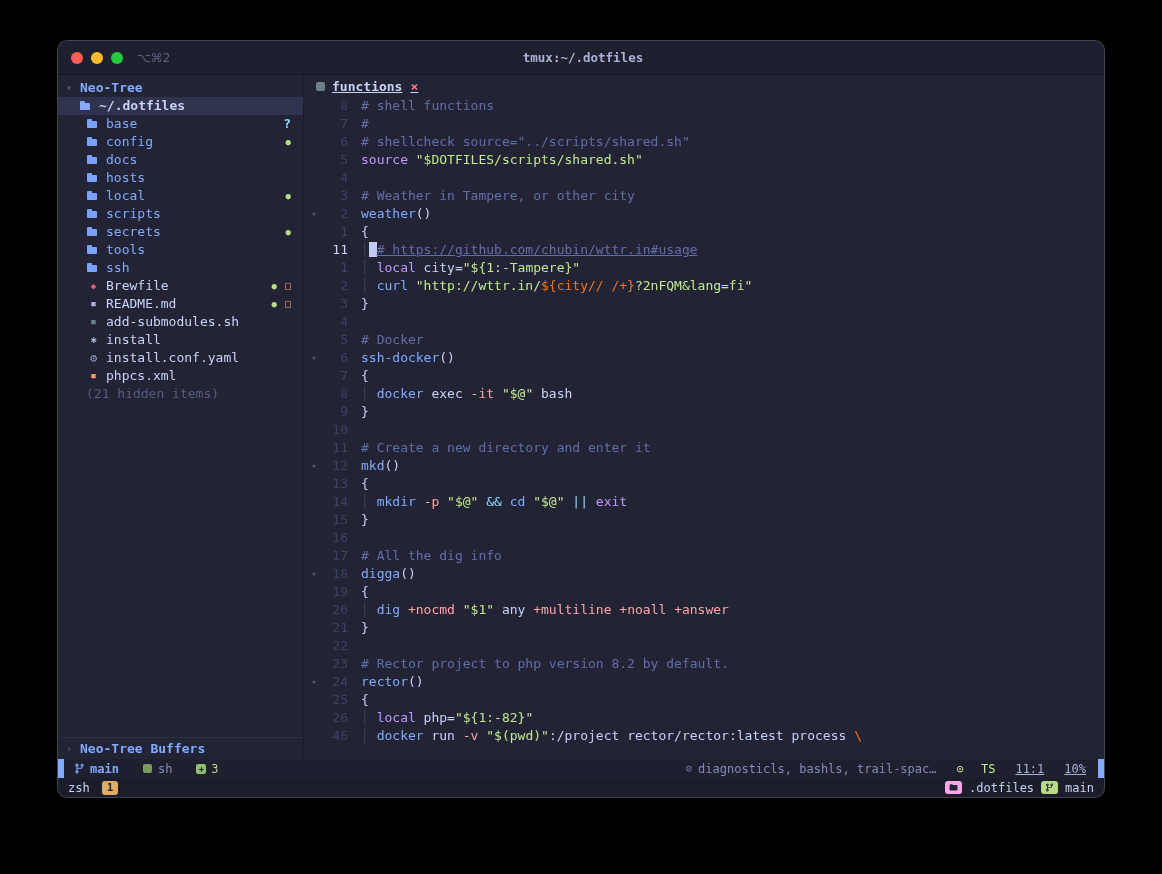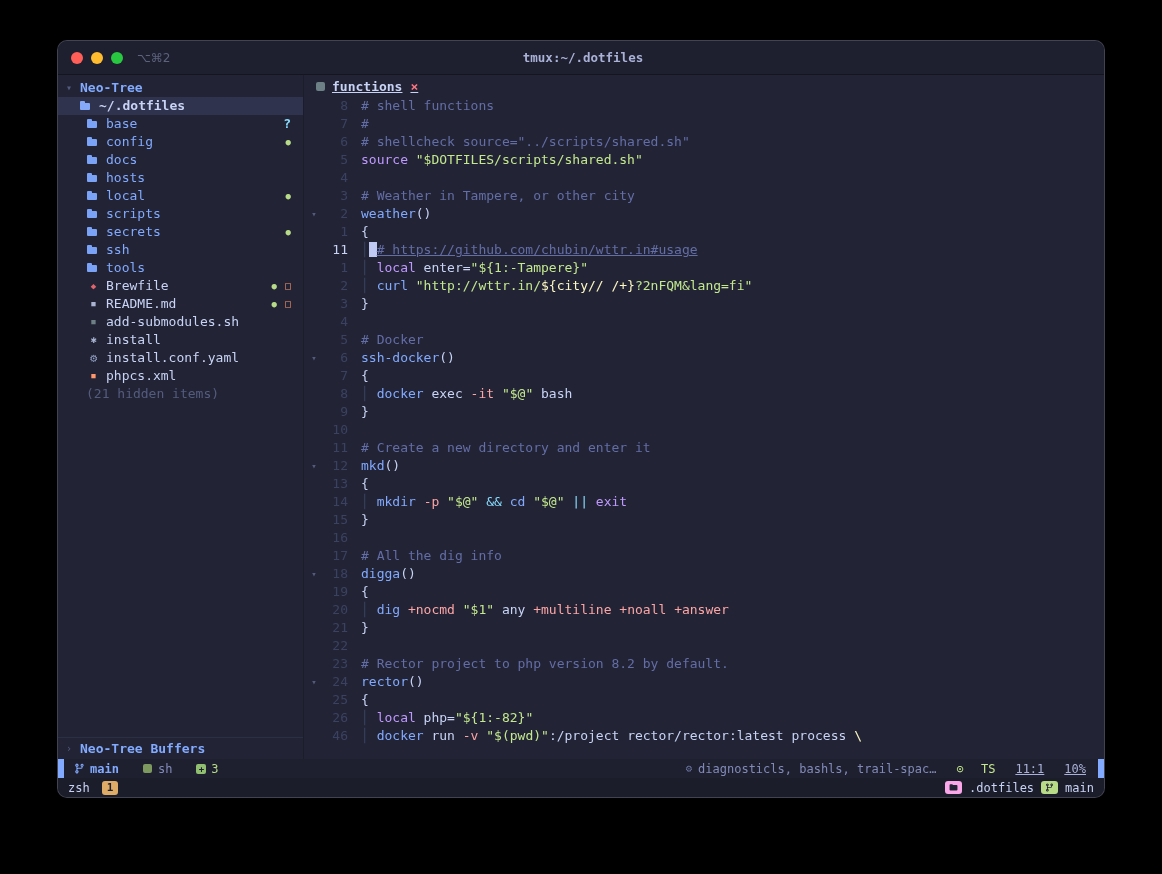--- a/index.html
+++ b/index.html
@@ -70,21 +70,21 @@
   .clnum.cur{color:#c8d3f5;}
   .ctext{white-space:pre;}
   .t-c{color:#636da6}
   .t-cu{color:#636da6;text-decoration:underline}
   .t-k{color:#c099ff}
   .t-f{color:#82aaff}
   .t-s{color:#c3e88d}
   .t-p{color:#c8d3f5}
   .t-o{color:#89ddff}
   .t-fl{color:#fca5a5}
-  .t-x{color:#fef9c3}
+  .t-x{color:#f97316}
   .t-g{color:#3b4261}
   .t-cur{background:#c0caf5;color:#1e2030}
   
   .statusline{height:19px;background:#1e2030;display:flex;align-items:center;
     font-size:12px;color:#828bb8;flex:0 0 auto;}
   .modeblock{width:6px;height:100%;background:#82aaff;flex:0 0 auto;}
   .sl-item{display:inline-flex;align-items:center;}
   .sl-branch{color:#82aaff;margin-left:10px;font-weight:bold;}
   .sl-branch svg{margin-right:5px;}
   .sl-ft{margin-left:24px;color:#828bb8;}
@@ -169,26 +169,26 @@
             <span class="tspacer"></span>
           </div>
           <div class="trow">
             <span class="ticon ic-folder"></span>
             <span class="tlabel dir">secrets</span>
             <span class="tspacer"></span>
             <span class="tbadge bd">●</span>
           </div>
           <div class="trow">
             <span class="ticon ic-folder"></span>
+            <span class="tlabel dir">tools</span>
+            <span class="tspacer"></span>
+          </div>
+          <div class="trow">
+            <span class="ticon ic-folder"></span>
             <span class="tlabel dir">ssh</span>
-            <span class="tspacer"></span>
-          </div>
-          <div class="trow">
-            <span class="ticon ic-folder"></span>
-            <span class="tlabel dir">tools</span>
             <span class="tspacer"></span>
           </div>
           <div class="trow">
             <span class="ticon ic-ruby">◆</span>
             <span class="tlabel file">Brewfile</span>
             <span class="tspacer"></span>
             <span class="tbadge bd">●</span>
             <span class="tbadge bs">□</span>
           </div>
           <div class="trow">
@@ -241,21 +241,21 @@
       <div class="code" id="code-lines">
           <div class="cline"><span class="cfold"> </span><span class="clnum">8</span><span class="ctext"><span class="t-c"># shell functions</span></span></div>
           <div class="cline"><span class="cfold"> </span><span class="clnum">7</span><span class="ctext"><span class="t-c">#</span></span></div>
           <div class="cline"><span class="cfold"> </span><span class="clnum">6</span><span class="ctext"><span class="t-c"># shellcheck source="../scripts/shared.sh"</span></span></div>
           <div class="cline"><span class="cfold"> </span><span class="clnum">5</span><span class="ctext"><span class="t-k">source</span><span class="t-p"> </span><span class="t-s">"$DOTFILES/scripts/shared.sh"</span></span></div>
           <div class="cline"><span class="cfold"> </span><span class="clnum">4</span><span class="ctext"></span></div>
           <div class="cline"><span class="cfold"> </span><span class="clnum">3</span><span class="ctext"><span class="t-c"># Weather in Tampere, or other city</span></span></div>
           <div class="cline"><span class="cfold">▾</span><span class="clnum">2</span><span class="ctext"><span class="t-f">weather</span><span class="t-p">()</span></span></div>
           <div class="cline"><span class="cfold"> </span><span class="clnum">1</span><span class="ctext"><span class="t-p">{</span></span></div>
           <div class="cline cur"><span class="cfold"> </span><span class="clnum cur">11</span><span class="ctext"><span class="t-g">│</span><span class="t-cur"> </span><span class="t-cu"># https://github.com/chubin/wttr.in#usage</span></span></div>
-          <div class="cline"><span class="cfold"> </span><span class="clnum">1</span><span class="ctext"><span class="t-g">│ </span><span class="t-k">local</span><span class="t-p"> enter=</span><span class="t-s">"${1:-Tampere}"</span></span></div>
+          <div class="cline"><span class="cfold"> </span><span class="clnum">1</span><span class="ctext"><span class="t-g">│ </span><span class="t-k">local</span><span class="t-p"> city=</span><span class="t-s">"${1:-Tampere}"</span></span></div>
           <div class="cline"><span class="cfold"> </span><span class="clnum">2</span><span class="ctext"><span class="t-g">│ </span><span class="t-f">curl</span><span class="t-p"> </span><span class="t-s">"http://wttr.in/</span><span class="t-x">${city// /+}</span><span class="t-s">?2nFQM&amp;lang=fi"</span></span></div>
           <div class="cline"><span class="cfold"> </span><span class="clnum">3</span><span class="ctext"><span class="t-p">}</span></span></div>
           <div class="cline"><span class="cfold"> </span><span class="clnum">4</span><span class="ctext"></span></div>
           <div class="cline"><span class="cfold"> </span><span class="clnum">5</span><span class="ctext"><span class="t-c"># Docker</span></span></div>
           <div class="cline"><span class="cfold">▾</span><span class="clnum">6</span><span class="ctext"><span class="t-f">ssh-docker</span><span class="t-p">()</span></span></div>
           <div class="cline"><span class="cfold"> </span><span class="clnum">7</span><span class="ctext"><span class="t-p">{</span></span></div>
           <div class="cline"><span class="cfold"> </span><span class="clnum">8</span><span class="ctext"><span class="t-g">│ </span><span class="t-f">docker</span><span class="t-p"> exec </span><span class="t-fl">-it</span><span class="t-p"> </span><span class="t-s">"$@"</span><span class="t-p"> bash</span></span></div>
           <div class="cline"><span class="cfold"> </span><span class="clnum">9</span><span class="ctext"><span class="t-p">}</span></span></div>
           <div class="cline"><span class="cfold"> </span><span class="clnum">10</span><span class="ctext"></span></div>
           <div class="cline"><span class="cfold"> </span><span class="clnum">11</span><span class="ctext"><span class="t-c"># Create a new directory and enter it</span></span></div>

